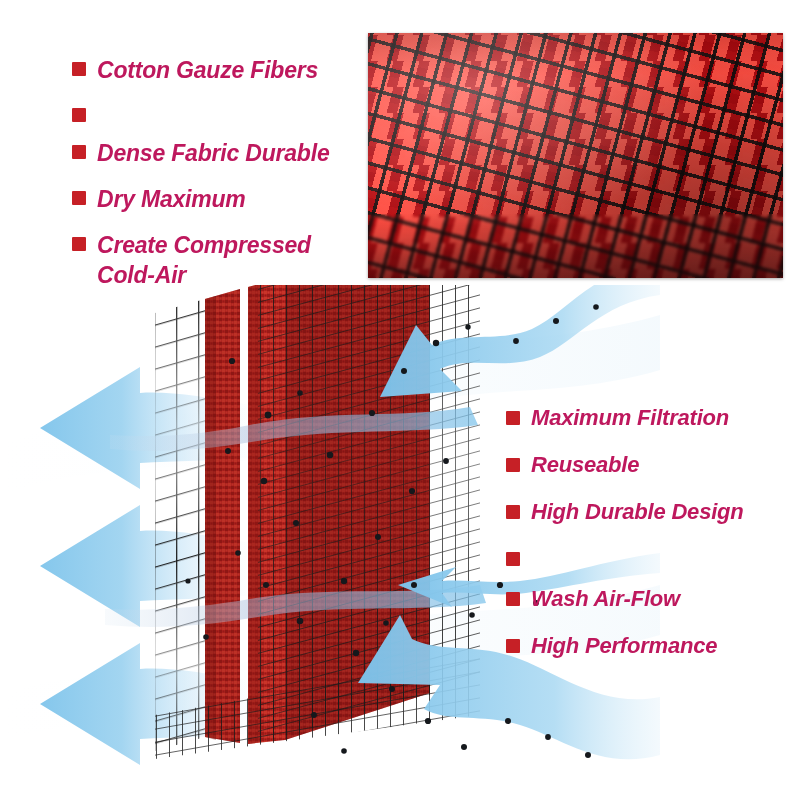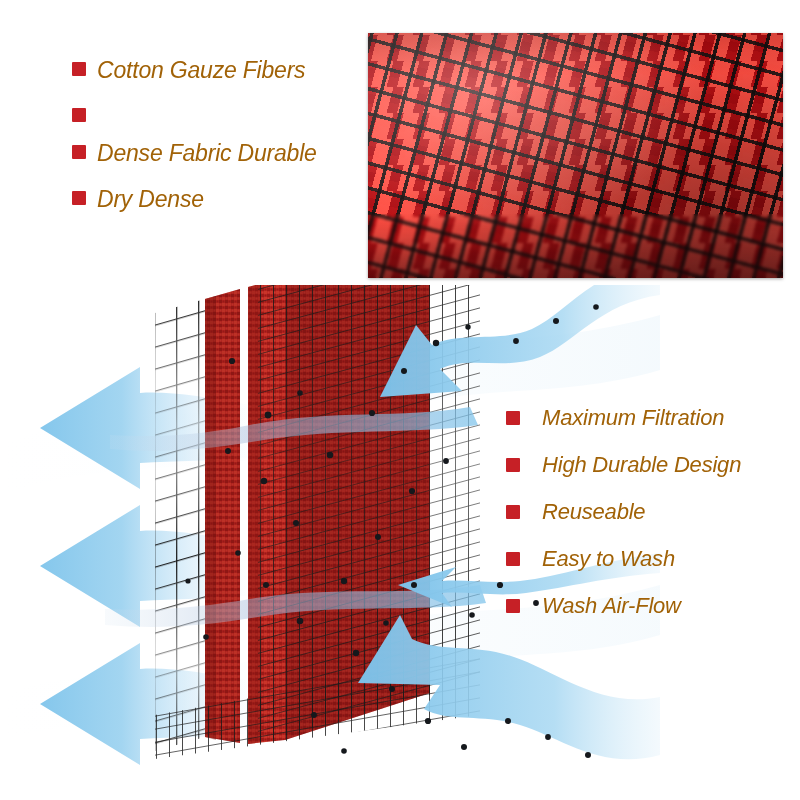--- a/index.html
+++ b/index.html
@@ -11,30 +11,30 @@
   #stage{position:absolute;left:0;top:0;width:800px;height:800px;}
 
   
   .feat-list{position:absolute;}
   .feat-item{display:flex;align-items:flex-start;}
   .bullet{
     flex:0 0 auto;width:14px;height:14px;background:#c62026;
     border-radius:1px;
   }
   .feat-text{
-    font-weight:normal;font-style:italic;color:#a16207;
+    font-weight:bold;font-style:italic;color:#be185d;
     letter-spacing:-0.2px;white-space:pre-line;
   }
   #top-list{left:72px;top:55px;width:300px;}
   #top-list .feat-item{margin-bottom:16px;}
   #top-list .bullet{margin-top:7px;}
   #top-list .feat-text{font-size:23px;line-height:30px;margin-left:11px;}
 
   #bottom-list{left:506px;top:404px;width:290px;}
-  #bottom-list .feat-item{margin-bottom:19px;gap:11px;}
+  #bottom-list .feat-item{margin-bottom:19px;}
   #bottom-list .bullet{margin-top:7px;}
   #bottom-list .feat-text{font-size:22px;line-height:28px;margin-left:11px;}
 
   
   #photo-inset{
     position:absolute;left:368px;top:33px;width:415px;height:245px;
     overflow:hidden;background:#2a1010;
     box-shadow:0 1px 3px rgba(0,0,0,.35);
   }
   .photo-layer{position:absolute;left:-10%;top:-10%;width:120%;height:120%;}
@@ -86,21 +86,26 @@
     </div>
     <div class="feat-item">
       <span class="bullet"></span>
     </div>
     <div class="feat-item">
       <span class="bullet"></span>
       <span class="feat-text">Dense Fabric Durable</span>
     </div>
     <div class="feat-item">
       <span class="bullet"></span>
-      <span class="feat-text">Dry Dense</span>
+      <span class="feat-text">Dry Maximum</span>
+    </div>
+    <div class="feat-item">
+      <span class="bullet"></span>
+      <span class="feat-text">Create Compressed
+Cold-Air</span>
     </div>
   </div>
 
   <div id="photo-inset">
     <div class="photo-layer photo-red"></div>
     <div class="photo-layer photo-mesh"></div>
     <div class="photo-layer photo-gloss"></div>
     <div class="photo-blur-bottom"></div>
   </div>
 
@@ -322,29 +327,32 @@
     </svg>
   </div>
 
   <div class="feat-list" id="bottom-list">
     <div class="feat-item">
       <span class="bullet"></span>
       <span class="feat-text">Maximum Filtration</span>
     </div>
     <div class="feat-item">
       <span class="bullet"></span>
+      <span class="feat-text">Reuseable</span>
+    </div>
+    <div class="feat-item">
+      <span class="bullet"></span>
       <span class="feat-text">High Durable Design</span>
     </div>
     <div class="feat-item">
       <span class="bullet"></span>
-      <span class="feat-text">Reuseable</span>
-    </div>
-    <div class="feat-item">
-      <span class="bullet"></span>
-      <span class="feat-text">Easy to Wash</span>
     </div>
     <div class="feat-item">
       <span class="bullet"></span>
       <span class="feat-text">Wash Air-Flow</span>
     </div>
+    <div class="feat-item">
+      <span class="bullet"></span>
+      <span class="feat-text">High Performance</span>
+    </div>
   </div>
 
 </div>
 
 </body></html>

